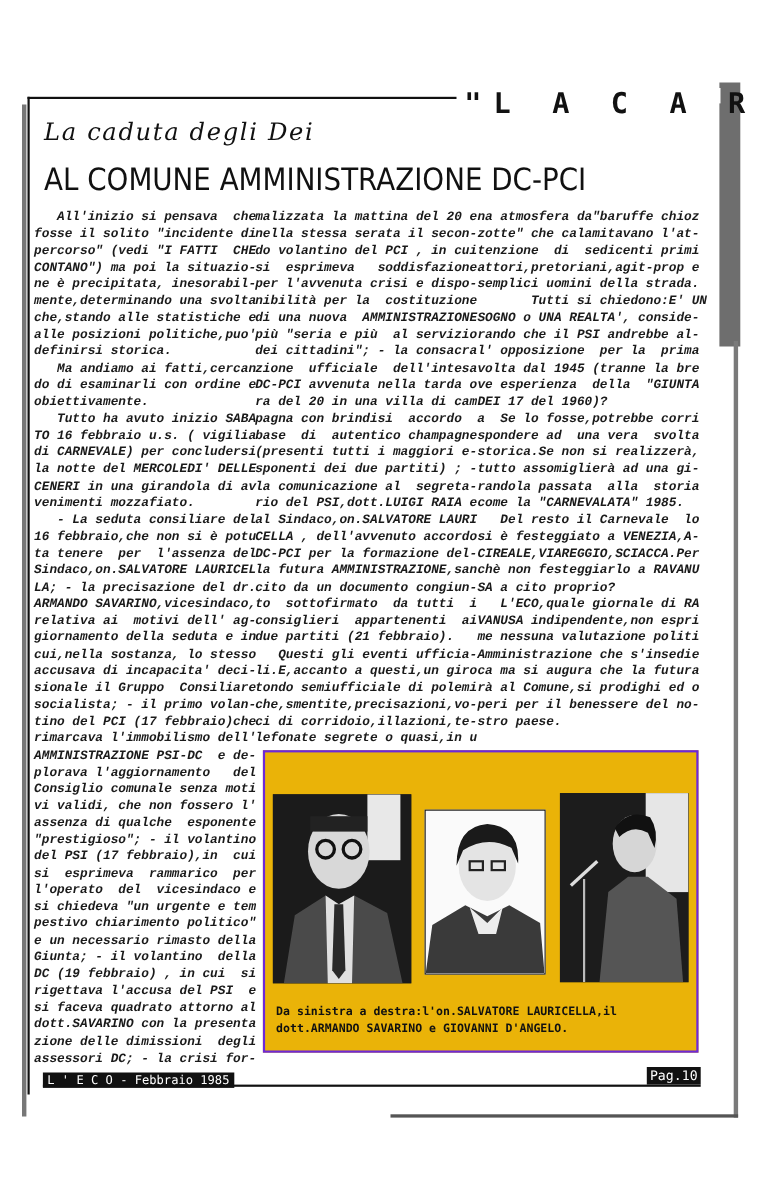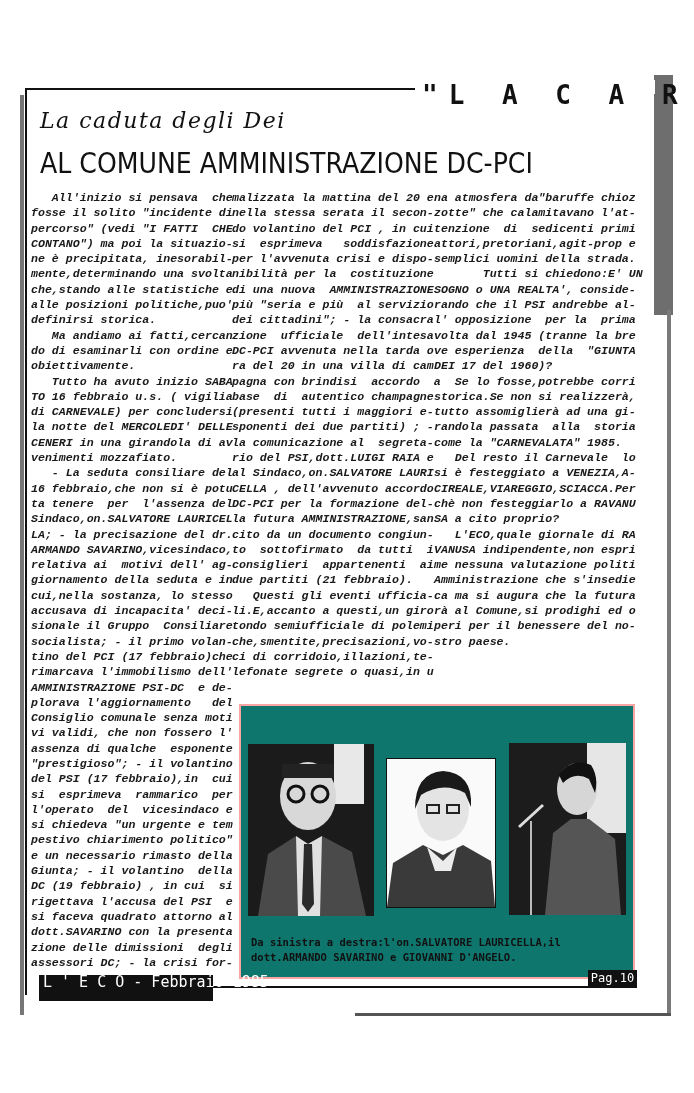--- a/index.html
+++ b/index.html
@@ -11,27 +11,27 @@
     .frame { position: absolute; left: 25px; top: 88px; width: 620px; height: 905px; border-left: 2px solid #111; border-top: 2px solid #111; }
     .frame-top-cut { position: absolute; left: 415px; top: 80px; width: 240px; height: 14px; background: #fff; }
     .kicker { position: absolute; left: 422px; top: 80px; font-family: "DejaVu Sans Mono", monospace; font-weight: bold; font-size: 26px; letter-spacing: 11px; color: #111; white-space: nowrap; }
     .subtitle { position: absolute; left: 40px; top: 108px; font-family: "DejaVu Serif", serif; font-style: italic; font-size: 22px; letter-spacing: 1.5px; color: #111; }
     .headline { position: absolute; left: 40px; top: 147px; font-family: "DejaVu Sans", sans-serif; font-size: 28px; letter-spacing: 0px; transform: scaleX(0.9); transform-origin: left top; color: #111; white-space: nowrap; }
     .col { position: absolute; font-family: "Liberation Mono", monospace; font-style: italic; font-weight: bold; font-size: 11.6px; line-height: 15.3px; color: #1a1a1a; }
     .col p { margin: 0; white-space: pre; }
     .col1 { left: 31px; top: 190px; width: 195px; }
     .col2 { left: 232px; top: 190px; width: 195px; }
     .col3 { left: 434px; top: 190px; width: 210px; }
-    .photo-box { position: absolute; left: 239px; top: 704px; width: 392px; height: 271px; border: 2px solid #fca5a5; background: #0f766e; }
+    .photo-box { position: absolute; left: 239px; top: 682px; width: 392px; height: 271px; border: 2px solid #6d28d9; background: #eab308; }
     .photo { position: absolute; background: #1a1a1a; overflow: hidden; }
     .photo1 { left: 7px; top: 38px; width: 126px; height: 172px; }
     .photo2 { left: 145px; top: 52px; width: 108px; height: 148px; border: 1px solid #111; background: #fff; }
     .photo3 { left: 268px; top: 37px; width: 117px; height: 172px; }
     .caption { position: absolute; left: 10px; top: 229px; width: 376px; font-family: "DejaVu Sans Mono", monospace; font-size: 10.5px; line-height: 15px; color: #111; font-weight: bold; }
-    .footer-left { position: absolute; left: 39px; top: 975px; height: 26px; width: 170px; background: #111; color: #fff; font-family: "DejaVu Sans Mono", monospace; font-size: 15px; line-height: 14px; padding-left: 4px; white-space: pre; }
+    .footer-left { position: absolute; left: 39px; top: 975px; height: 14px; width: 170px; background: #111; color: #fff; font-family: "DejaVu Sans Mono", monospace; font-size: 11px; line-height: 14px; padding-left: 4px; white-space: pre; }
     .footer-rule { position: absolute; left: 39px; top: 986px; width: 598px; height: 2px; background: #111; }
     .footer-right { position: absolute; left: 588px; top: 970px; width: 49px; height: 16px; background: #111; color: #fff; font-family: "DejaVu Sans Mono", monospace; font-size: 12px; line-height: 16px; text-align: center; }
   </style>
 </head>
 <body>
 
 <div class="left-edge"></div>
 <div class="right-bar"></div>
 <div class="right-edge"></div>
 <div class="bottom-edge"></div>
@@ -137,20 +137,21 @@
     <p>attori,pretoriani,agit-prop e</p>
     <p>semplici uomini della strada.</p>
     <p>       Tutti si chiedono:E' UN</p>
     <p>SOGNO o UNA REALTA', conside-</p>
     <p>rando che il PSI andrebbe al-</p>
     <p>l' opposizione  per la  prima</p>
     <p>volta dal 1945 (tranne la bre</p>
     <p>ve esperienza  della  "GIUNTA</p>
     <p>DEI 17 del 1960)?</p>
     <p>   Se lo fosse,potrebbe corri</p>
+    <p>spondere ad  una vera  svolta</p>
     <p>storica.Se non si realizzerà,</p>
     <p>tutto assomiglierà ad una gi-</p>
     <p>randola passata  alla  storia</p>
     <p>come la "CARNEVALATA" 1985.</p>
     <p>   Del resto il Carnevale  lo</p>
     <p>si è festeggiato a VENEZIA,A-</p>
     <p>CIREALE,VIAREGGIO,SCIACCA.Per</p>
     <p>chè non festeggiarlo a RAVANU</p>
     <p>SA a cito proprio?</p>
     <p>   L'ECO,quale giornale di RA</p>

